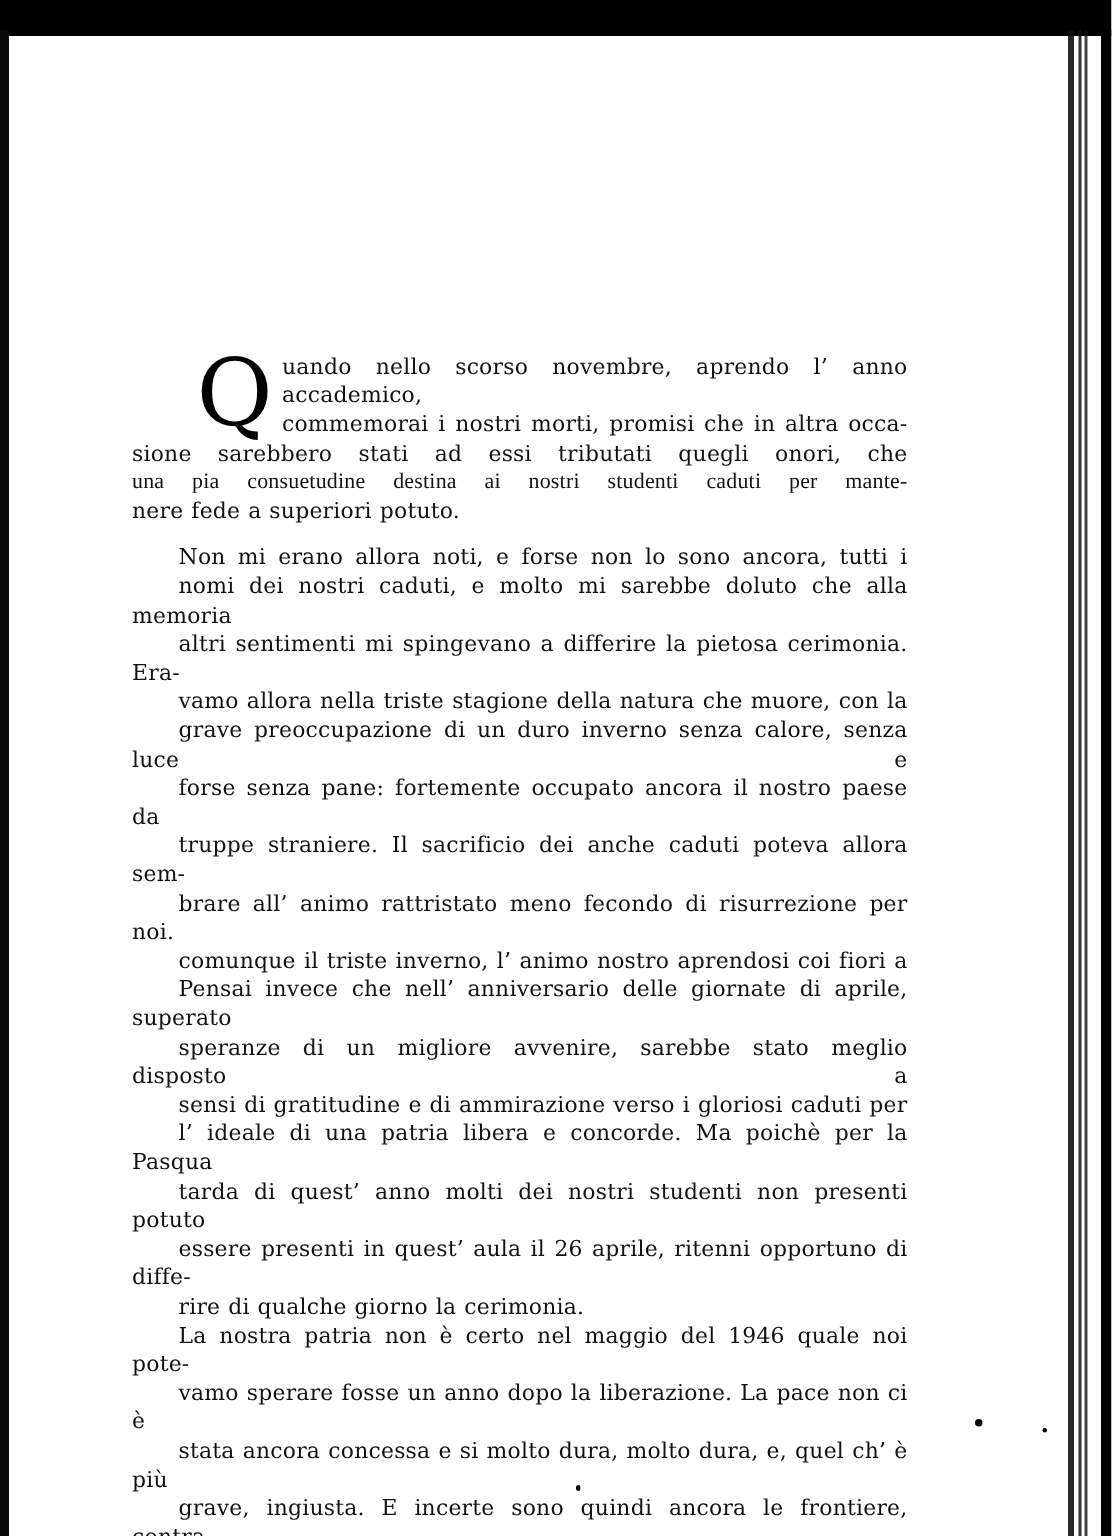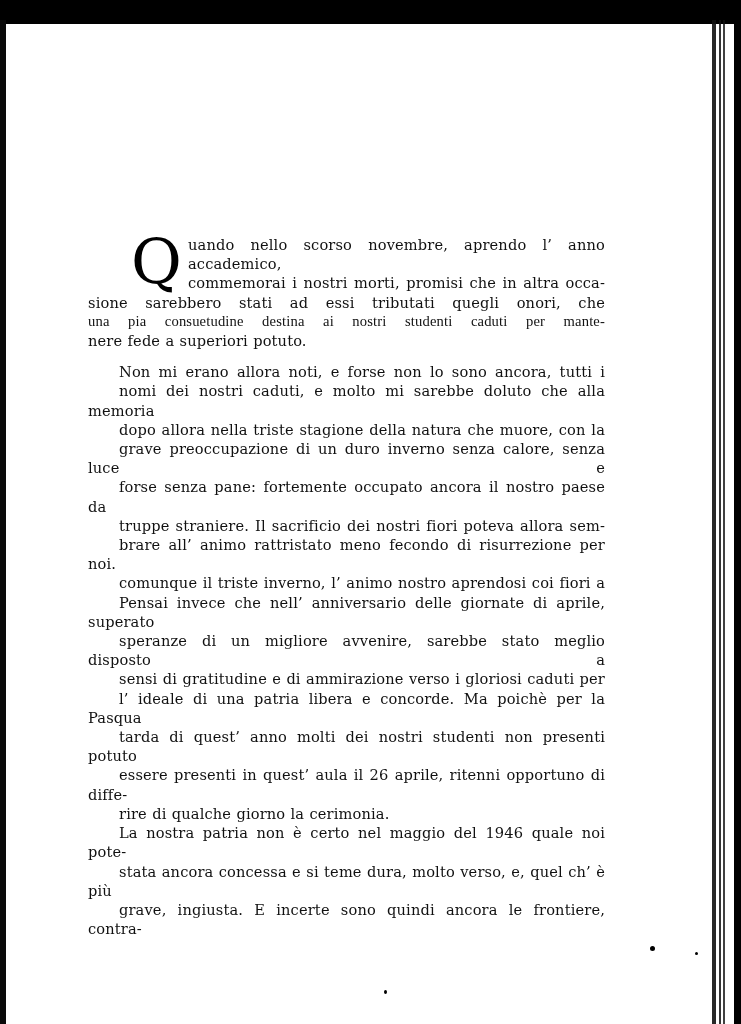--- a/index.html
+++ b/index.html
@@ -101,32 +101,34 @@
     <span class="drop-cap">Q</span>
     <span class="ln">uando nello scorso novembre, aprendo l’ anno accademico,</span>
     <span class="ln">commemorai i nostri morti, promisi che in altra occa-</span>
     <span class="ln">sione sarebbero stati ad essi tributati quegli onori, che</span>
     <span class="ln" style="clear:left;font-family:Liberation Serif, serif;">una pia consuetudine destina ai nostri studenti caduti per mante-</span>
     <span class="ln last">nere fede a superiori potuto.</span>
   </p>
   <p id="p2">
       <span class="ln" style="text-indent: 31px; margin-top: 12px;">Non mi erano allora noti, e forse non lo sono ancora, tutti i</span>
       <span class="ln">nomi dei nostri caduti, e molto mi sarebbe doluto che alla memoria</span>
-      <span class="ln">dopo allora nella triste stagione della natura che muore, con la</span>
+      <span class="ln">altri sentimenti mi spingevano a differire la pietosa cerimonia. Era-</span>
+      <span class="ln">vamo allora nella triste stagione della natura che muore, con la</span>
       <span class="ln">grave preoccupazione di un duro inverno senza calore, senza luce e</span>
       <span class="ln">forse senza pane: fortemente occupato ancora il nostro paese da</span>
-      <span class="ln">truppe straniere. Il sacrificio dei nostri fiori poteva allora sem-</span>
+      <span class="ln">truppe straniere. Il sacrificio dei anche caduti poteva allora sem-</span>
       <span class="ln">brare all’ animo rattristato meno fecondo di risurrezione per noi.</span>
       <span class="ln">comunque il triste inverno, l’ animo nostro aprendosi coi fiori a</span>
       <span class="ln">Pensai invece che nell’ anniversario delle giornate di aprile, superato</span>
       <span class="ln">speranze di un migliore avvenire, sarebbe stato meglio disposto a</span>
       <span class="ln">sensi di gratitudine e di ammirazione verso i gloriosi caduti per</span>
       <span class="ln">l’ ideale di una patria libera e concorde. Ma poichè per la Pasqua</span>
       <span class="ln">tarda di quest’ anno molti dei nostri studenti non presenti potuto</span>
       <span class="ln">essere presenti in quest’ aula il 26 aprile, ritenni opportuno di diffe-</span>
       <span class="ln last">rire di qualche giorno la cerimonia.</span>
     </p>
   <p id="p3">
       <span class="ln" style="text-indent: 31px;">La nostra patria non è certo nel maggio del 1946 quale noi pote-</span>
-      <span class="ln">stata ancora concessa e si teme dura, molto verso, e, quel ch’ è più</span>
+      <span class="ln">vamo sperare fosse un anno dopo la liberazione. La pace non ci è</span>
+      <span class="ln">stata ancora concessa e si molto dura, molto dura, e, quel ch’ è più</span>
       <span class="ln">grave, ingiusta. E incerte sono quindi ancora le frontiere, contra-</span>
     </p>
 </div>
 
 </body></html>

